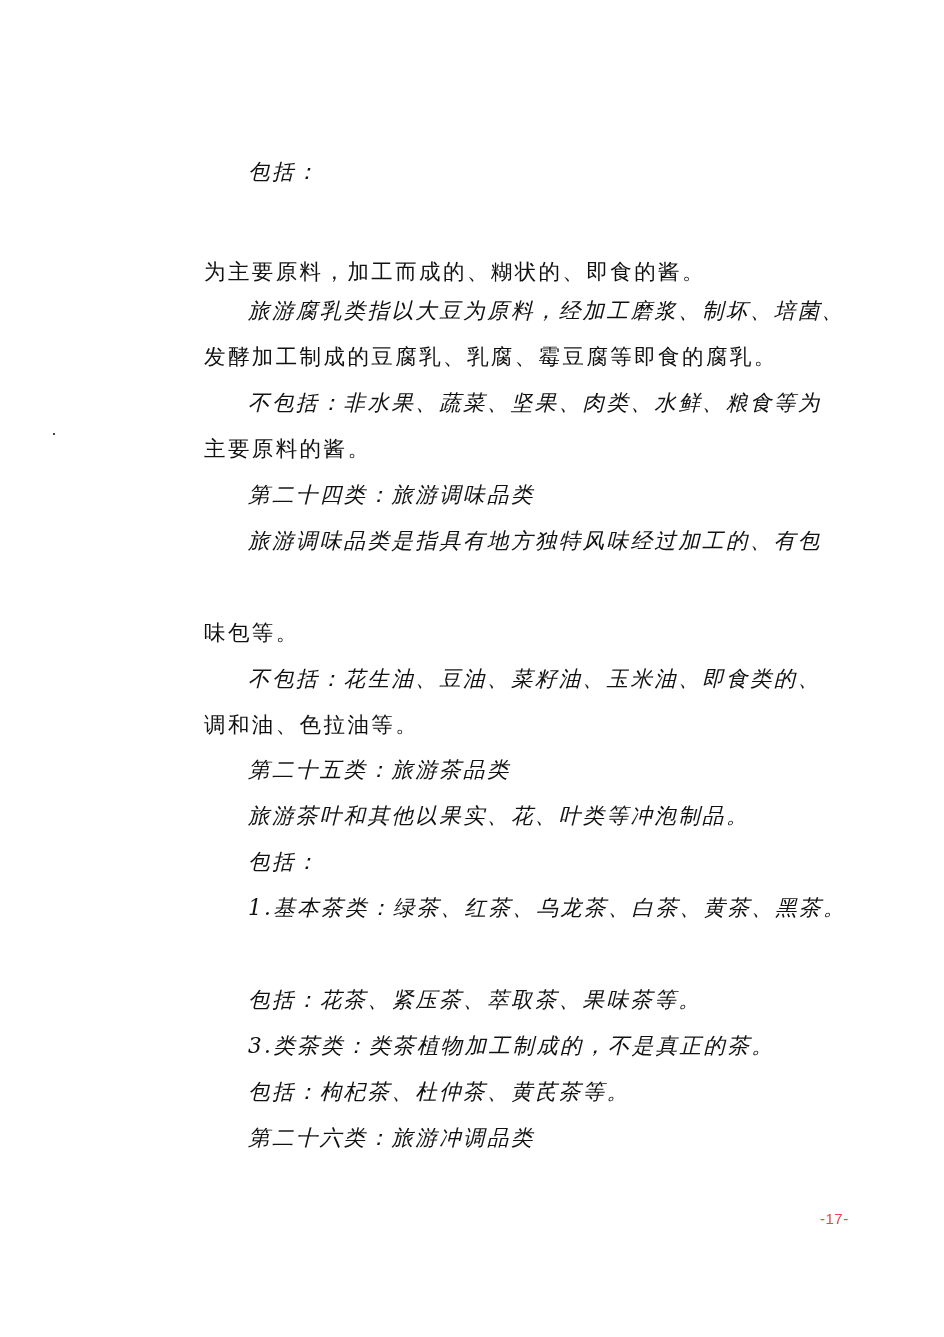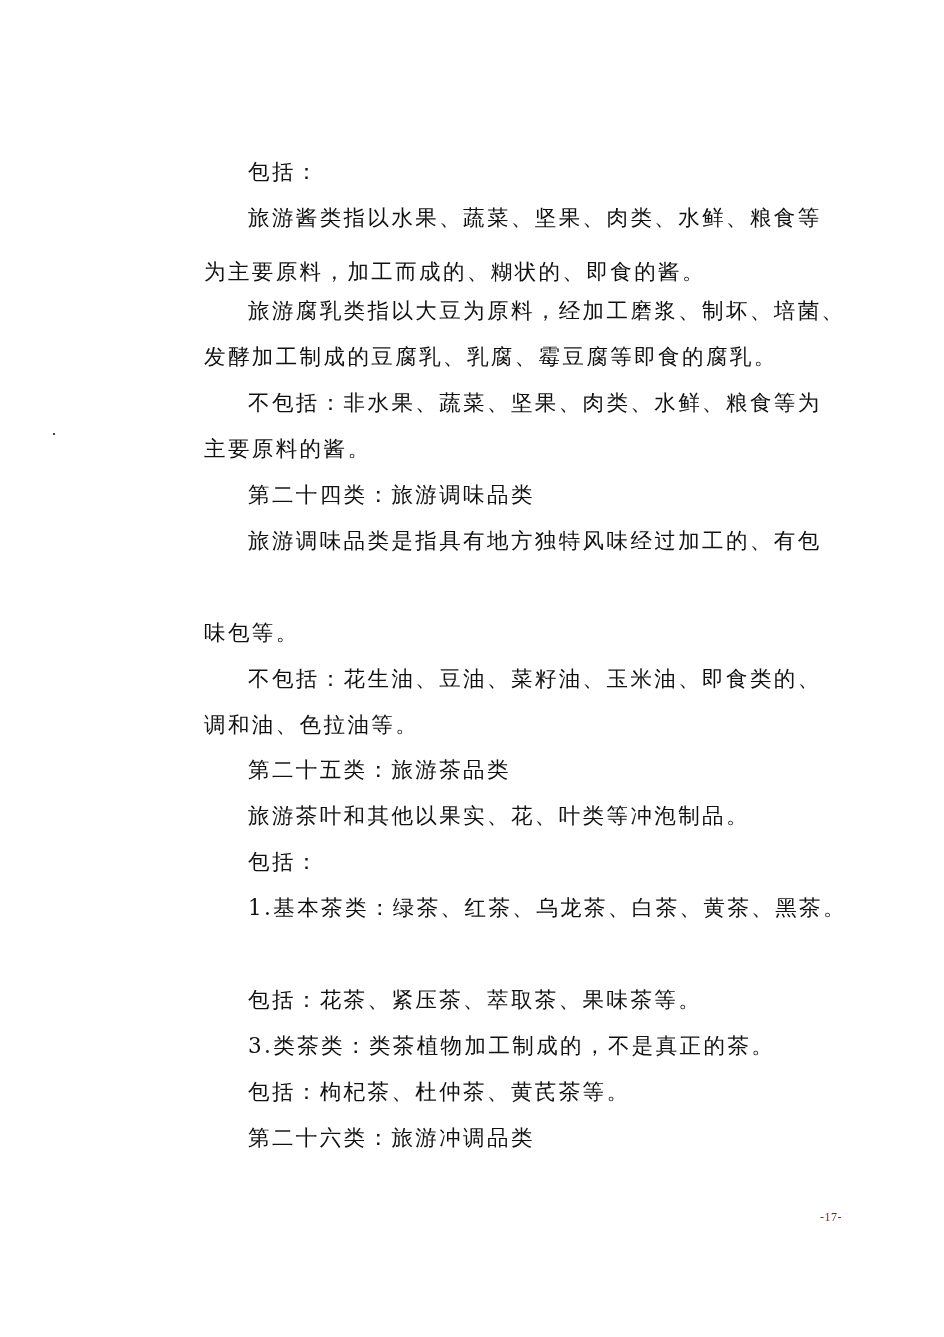--- a/index.html
+++ b/index.html
@@ -9,40 +9,39 @@
     position: absolute;
     left: 204px;
     width: 610px;
     font-family: "DejaVu Serif", "Liberation Serif", serif;
     font-size: 21.5px;
     line-height: 28px;
     color: #111;
     white-space: nowrap;
     letter-spacing: 2.4px;
   }
-  .indent { left: 248px; }
+  .indent { left: 248px; font-style: italic; }
   .pagenum {
     position: absolute;
     left: 820px;
     top: 1210px;
-    font-family: Liberation Serif, serif;
-    font-size: 12px;
-    color: #7f1d1d;
+    font-family: Liberation Sans, sans-serif;
+    font-size: 15px;
+    color: #ef4444;
     letter-spacing: 0.5px;
   }
   .speck { position: absolute; left: 53px; top: 433px; width: 2px; height: 2px; background: #444; }
 </style>
 </head>
 <body>
 
 <div class="page">
   <div class="speck"></div>
 
   <div class="line indent" style="top:158px">包括：</div>
-  <div class="line indent" style="top:204px">旅游酱类指以水果、蔬菜、坚果、肉类、水鲜、粮食等</div>
   <div class="line" style="top:258px">为主要原料，加工而成的、糊状的、即食的酱。</div>
   <div class="line indent" style="top:297px">旅游腐乳类指以大豆为原料，经加工磨浆、制坏、培菌、</div>
   <div class="line indent" style="top:389px">不包括：非水果、蔬菜、坚果、肉类、水鲜、粮食等为</div>
   <div class="line" style="top:343px">发酵加工制成的豆腐乳、乳腐、霉豆腐等即食的腐乳。</div>
   <div class="line" style="top:435px">主要原料的酱。</div>
   <div class="line indent" style="top:481px">第二十四类：旅游调味品类</div>
   <div class="line indent" style="top:527px">旅游调味品类是指具有地方独特风味经过加工的、有包</div>
   <div class="line" style="top:619px">味包等。</div>
   <div class="line indent" style="top:665px">不包括：花生油、豆油、菜籽油、玉米油、即食类的、</div>
   <div class="line indent" style="top:756px">第二十五类：旅游茶品类</div>

